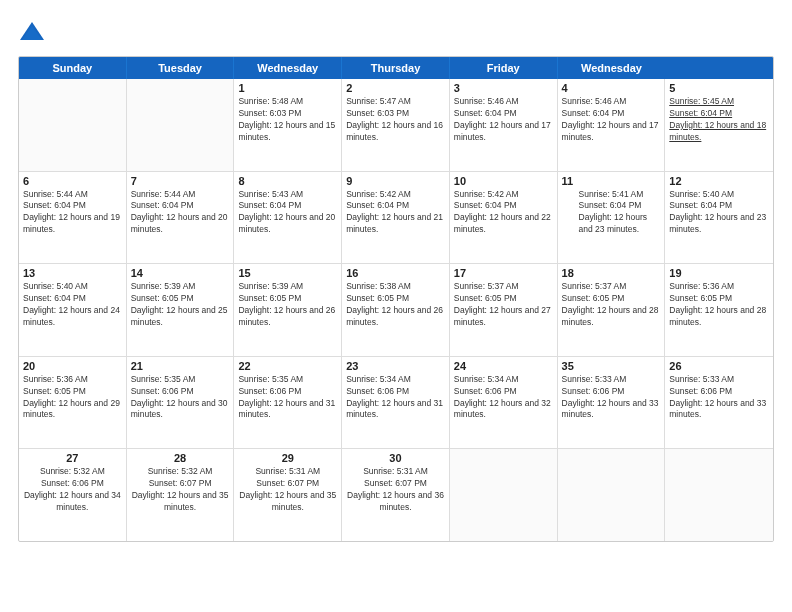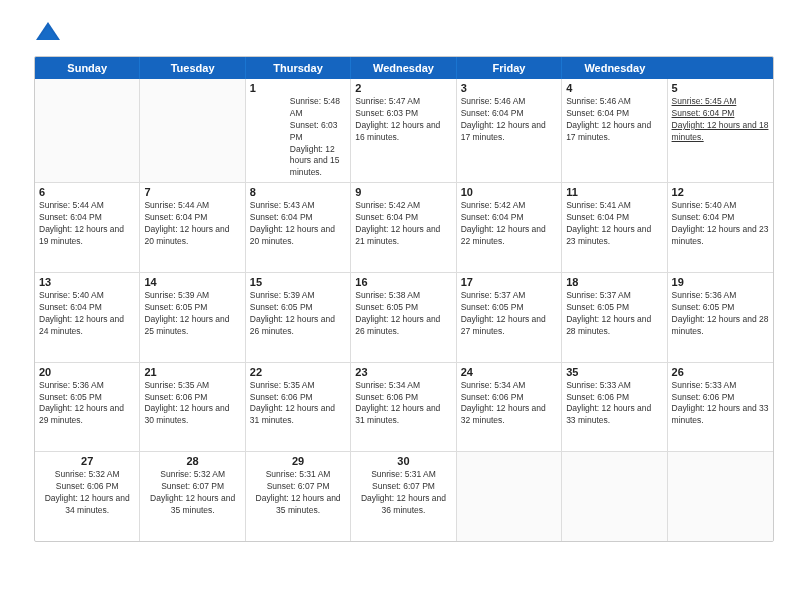--- a/index.html
+++ b/index.html
@@ -6,21 +6,21 @@
     body {
       width: 792px;
       height: 612px;
       font-family: Arial, sans-serif;
       background: #fff;
       overflow: hidden;
     }
     .page {
       width: 792px;
       height: 552px;
-      padding: 18px 18px 10px 34px;
+      padding: 18px 18px 10px 18px;
       display: flex;
       flex-direction: column;
     }
     .header {
       display: flex;
       justify-content: space-between;
       align-items: flex-start;
       margin-bottom: 10px;
     }
     .logo {
@@ -127,32 +127,32 @@
     <div class="title-block">
       <div class="month-title"></div>
       <div class="subtitle"></div>
     </div>
   </div>
 
   <div class="calendar">
     <div class="cal-header" id="cal-header-row">
         <div class="cal-header-cell">Sunday</div>
         <div class="cal-header-cell">Tuesday</div>
+        <div class="cal-header-cell">Wednesday</div>
         <div class="cal-header-cell">Thursday</div>
-        <div class="cal-header-cell">Wednesday</div>
         <div class="cal-header-cell">Friday</div>
         <div class="cal-header-cell">Wednesday</div>
       </div>
     <div class="cal-body" id="cal-body">
         <div class="cal-row">
           <div class="cal-cell empty"></div>
           <div class="cal-cell empty"></div>
           <div class="cal-cell">
             <div class="day-num">1</div>
-            <div class="cell-text" style="white-space: pre-line; margin-left: 40px;">Sunrise: 5:48 AM
+            <div class="cell-text" style="white-space: pre-line;">Sunrise: 5:48 AM
 Sunset: 6:03 PM
 Daylight: 12 hours and 15 minutes.</div>
           </div>
           <div class="cal-cell">
             <div class="day-num">2</div>
             <div class="cell-text" style="white-space: pre-line;">Sunrise: 5:47 AM
 Sunset: 6:03 PM
 Daylight: 12 hours and 16 minutes.</div>
           </div>
           <div class="cal-cell">
@@ -200,21 +200,21 @@
 Daylight: 12 hours and 21 minutes.</div>
           </div>
           <div class="cal-cell">
             <div class="day-num">10</div>
             <div class="cell-text" style="white-space: pre-line;">Sunrise: 5:42 AM
 Sunset: 6:04 PM
 Daylight: 12 hours and 22 minutes.</div>
           </div>
           <div class="cal-cell">
             <div class="day-num">11</div>
-            <div class="cell-text" style="white-space: pre-line;">Sunrise: 5:41 AM
+            <div class="cell-text" style="white-space: pre-line; margin-left: 17px;">Sunrise: 5:41 AM
 Sunset: 6:04 PM
 Daylight: 12 hours and 23 minutes.</div>
           </div>
           <div class="cal-cell">
             <div class="day-num">12</div>
             <div class="cell-text" style="white-space: pre-line;">Sunrise: 5:40 AM
 Sunset: 6:04 PM
 Daylight: 12 hours and 23 minutes.</div>
           </div>
         </div>

